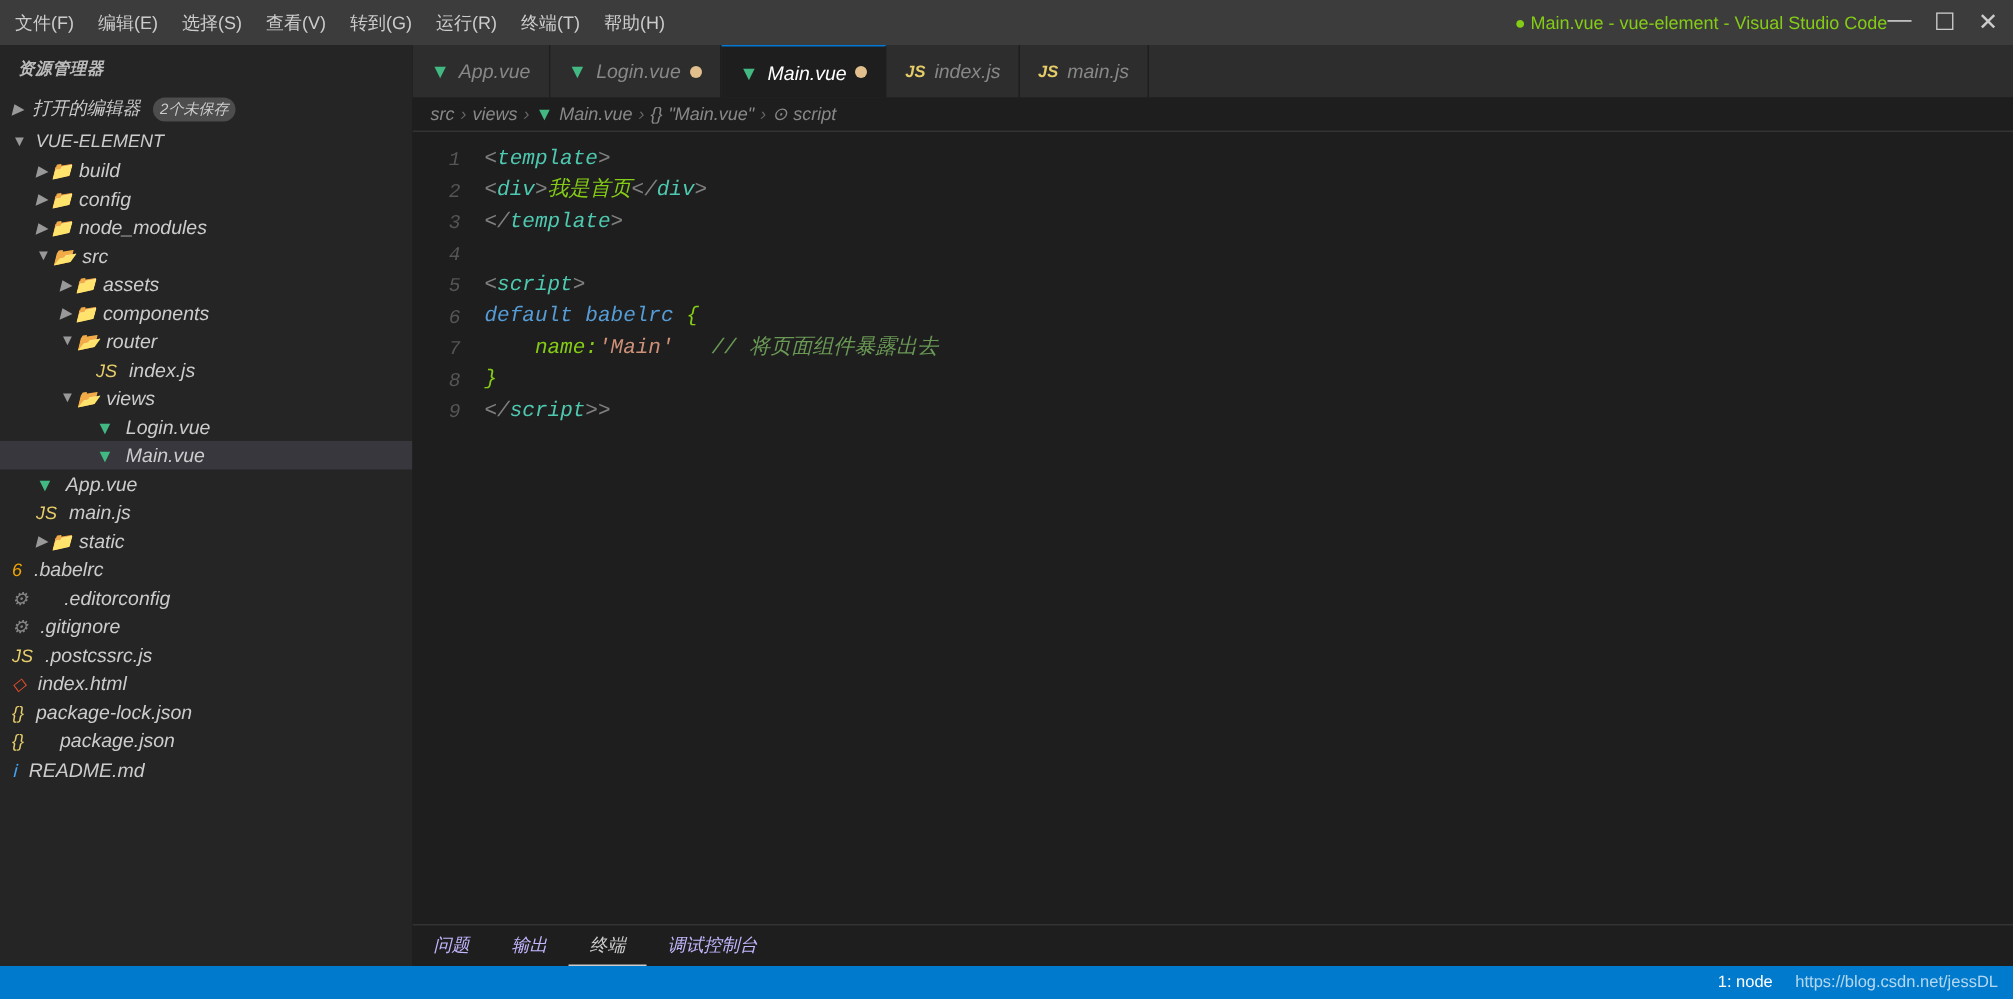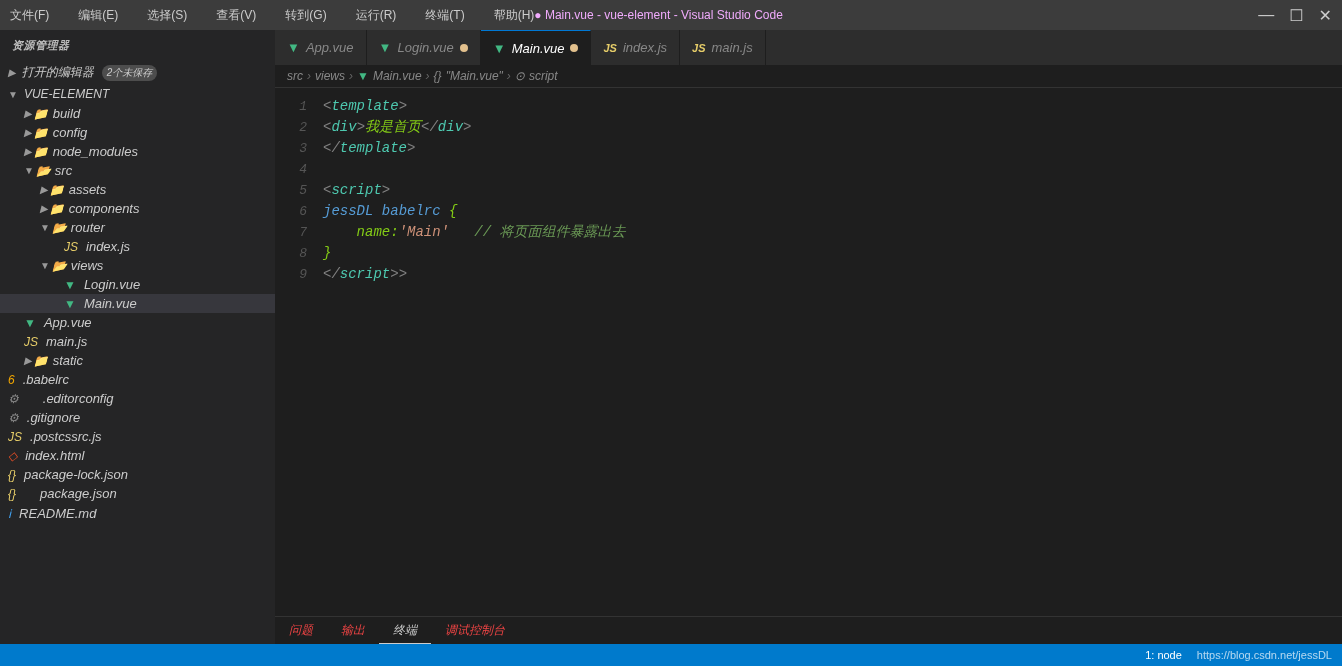--- a/index.html
+++ b/index.html
@@ -19,29 +19,29 @@
       background: #3c3c3c;
       height: 30px;
       display: flex;
       align-items: center;
       justify-content: space-between;
       padding: 0 10px;
       flex-shrink: 0;
     }
     .titlebar-left {
       display: flex;
-      gap: 29px;
+      gap: 16px;
       font-size: 12px;
       color: #ccc;
     }
     .titlebar-center {
       font-size: 12px;
-      color: #f0abfc;
+      color: #84cc16;
       flex: 1;
-      text-align: left;
+      text-align: right;
     }
     .titlebar-right {
       display: flex;
       gap: 15px;
       font-size: 16px;
       color: #ccc;
     }
     .titlebar-right span {
       cursor: pointer;
     }
@@ -226,21 +226,21 @@
       border-top: 1px solid #333;
       flex-shrink: 0;
     }
     .bottom-tabs {
       display: flex;
       gap: 0;
     }
     .bottom-tab {
       padding: 4px 14px;
       font-size: 12px;
-      color: #ef4444;
+      color: #c4b5fd;
       cursor: pointer;
     }
     .bottom-tab.active { color: #ccc; border-bottom: 1px solid #ccc; }
     .status-right-link {
       font-size: 11px;
       color: rgba(255,255,255,0.7);
     }
   </style>
 </head>
 <body>
@@ -459,21 +459,21 @@
       <div class="code-line">
         <span class="line-number">4</span>
         <span class="line-content"></span>
       </div>
       <div class="code-line">
         <span class="line-number">5</span>
         <span class="line-content"><span class="s-angle">&lt;</span><span class="s-tag">script</span><span class="s-angle">&gt;</span></span>
       </div>
       <div class="code-line">
         <span class="line-number">6</span>
-        <span class="line-content"><span class="s-keyword">jessDL</span> <span class="s-keyword">babelrc</span> <span class="s-white">{</span></span>
+        <span class="line-content"><span class="s-keyword">default</span> <span class="s-keyword">babelrc</span> <span class="s-white">{</span></span>
       </div>
       <div class="code-line">
         <span class="line-number">7</span>
         <span class="line-content">    <span class="s-white">name:</span><span class="s-string">'Main'</span>   <span class="s-comment">// 将页面组件暴露出去</span></span>
       </div>
       <div class="code-line">
         <span class="line-number">8</span>
         <span class="line-content"><span class="s-white">}</span></span>
       </div>
       <div class="code-line">

